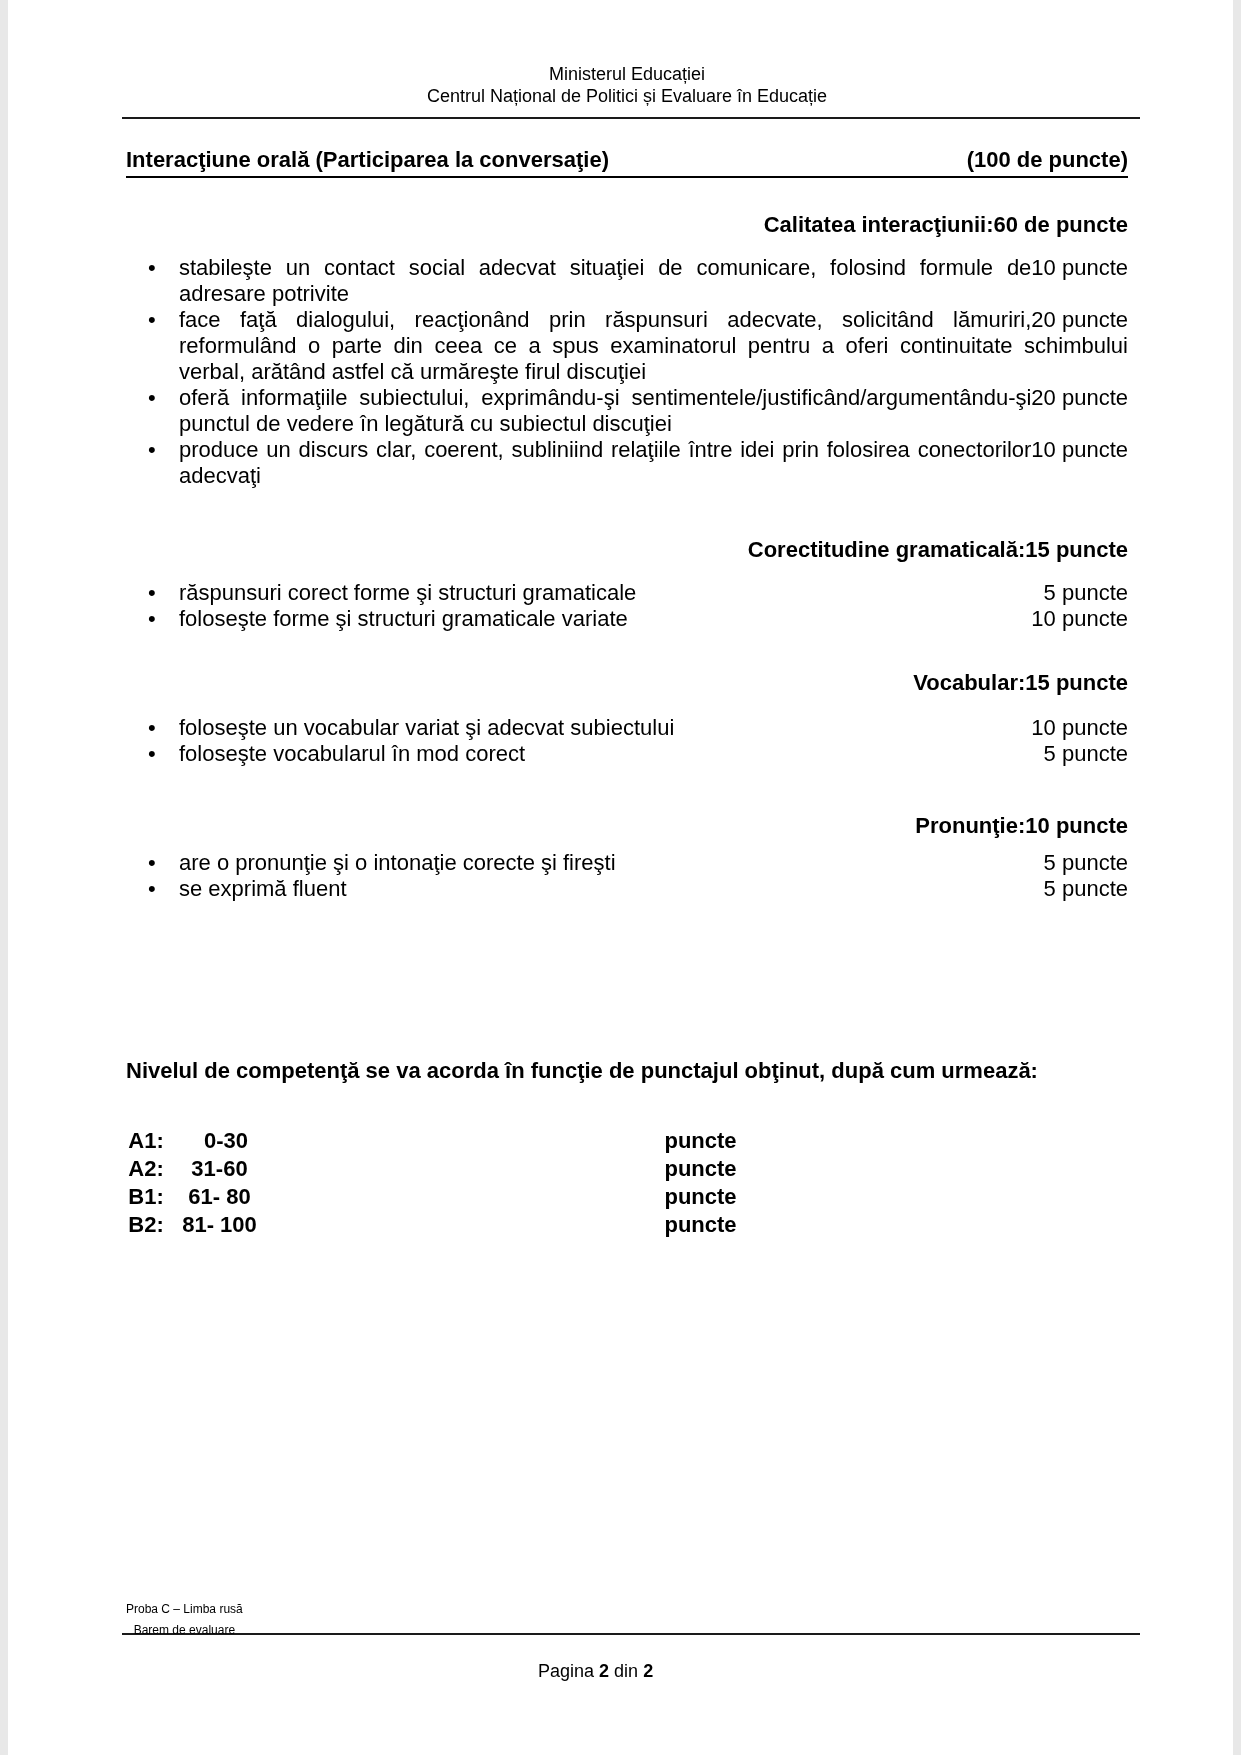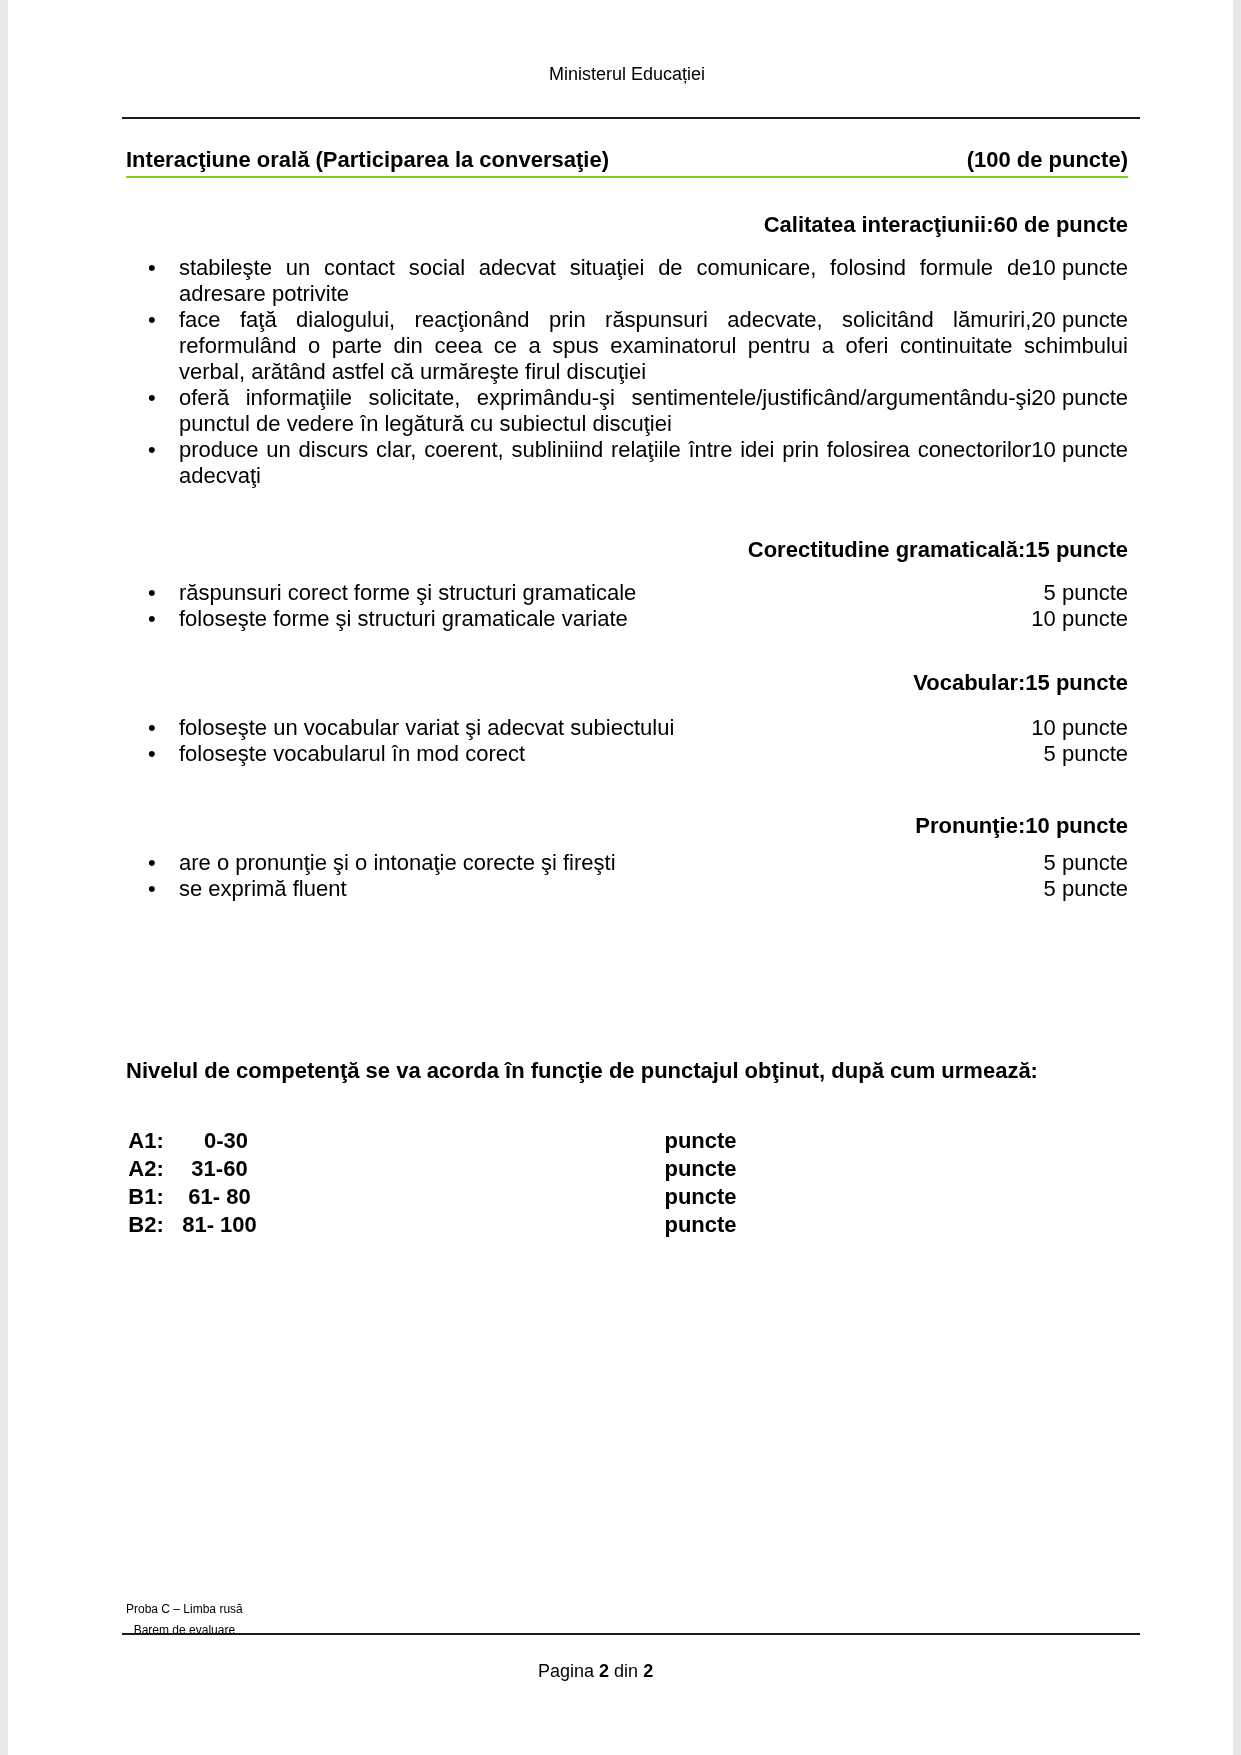--- a/index.html
+++ b/index.html
@@ -20,21 +20,21 @@
   .rule {
     position:absolute; left:114px; width:1018px; height:2px;
     background:#1a1a1a;
   }
   .rule-header { top:117px; }
   .rule-footer { top:1633px; }
   .title-row {
     position:absolute; top:147px; left:118px; width:1002px;
     display:flex; justify-content:space-between;
     font-size:22px; line-height:26px; font-weight:bold;
-    border-bottom:2px solid #84cc16; padding-bottom:3px;
+    border-bottom:2px solid #000000; padding-bottom:3px;
   }
   .section-head {
     position:absolute; left:118px; width:1002px;
     display:flex; justify-content:flex-end;
     font-size:22px; line-height:26px; font-weight:bold;
   }
   .bullets {
     position:absolute; left:118px; width:1002px;
     font-size:22px; line-height:26px;
   }
@@ -67,20 +67,21 @@
   }
   .doc-footer-page .b { font-weight:bold; }
 </style>
 </head>
 <body>
 
 <div class="page">
 
   <div class="doc-header">
     <div>Ministerul Educației</div>
+    <div>Centrul Național de Politici și Evaluare în Educație</div>
   </div>
   <div class="rule rule-header"></div>
 
   <div class="title-row">
     <span>Interacţiune orală (Participarea la conversaţie)</span>
     <span>(100 de puncte)</span>
   </div>
 
   <div class="section-head" style="top:212px">
     <span>Calitatea interacţiunii:</span>
@@ -93,21 +94,21 @@
       <span>stabileşte un contact social adecvat situaţiei de comunicare, folosind formule de adresare potrivite</span>
     </div>
     <div class="bullet">
       <span class="dot">•</span>
       <span class="pts">20 puncte</span>
       <span>face faţă dialogului, reacţionând prin răspunsuri adecvate, solicitând lămuriri, reformulând o parte din ceea ce a spus examinatorul pentru a oferi continuitate schimbului verbal, arătând astfel că urmăreşte firul discuţiei</span>
     </div>
     <div class="bullet">
       <span class="dot">•</span>
       <span class="pts">20 puncte</span>
-      <span>oferă informaţiile solicitate, exprimându-şi sentimentele/justificând/argumentându-şi punctul de vedere în legătură cu subiectul discuţiei</span>
+      <span>oferă informaţiile subiectului, exprimându-şi sentimentele/justificând/argumentându-şi punctul de vedere în legătură cu subiectul discuţiei</span>
     </div>
     <div class="bullet">
       <span class="dot">•</span>
       <span class="pts">10 puncte</span>
       <span>produce un discurs clar, coerent, subliniind relaţiile între idei prin folosirea conectorilor adecvaţi</span>
     </div>
   </div>
 
   <div class="section-head" style="top:537px">
     <span>Corectitudine gramaticală:</span>

